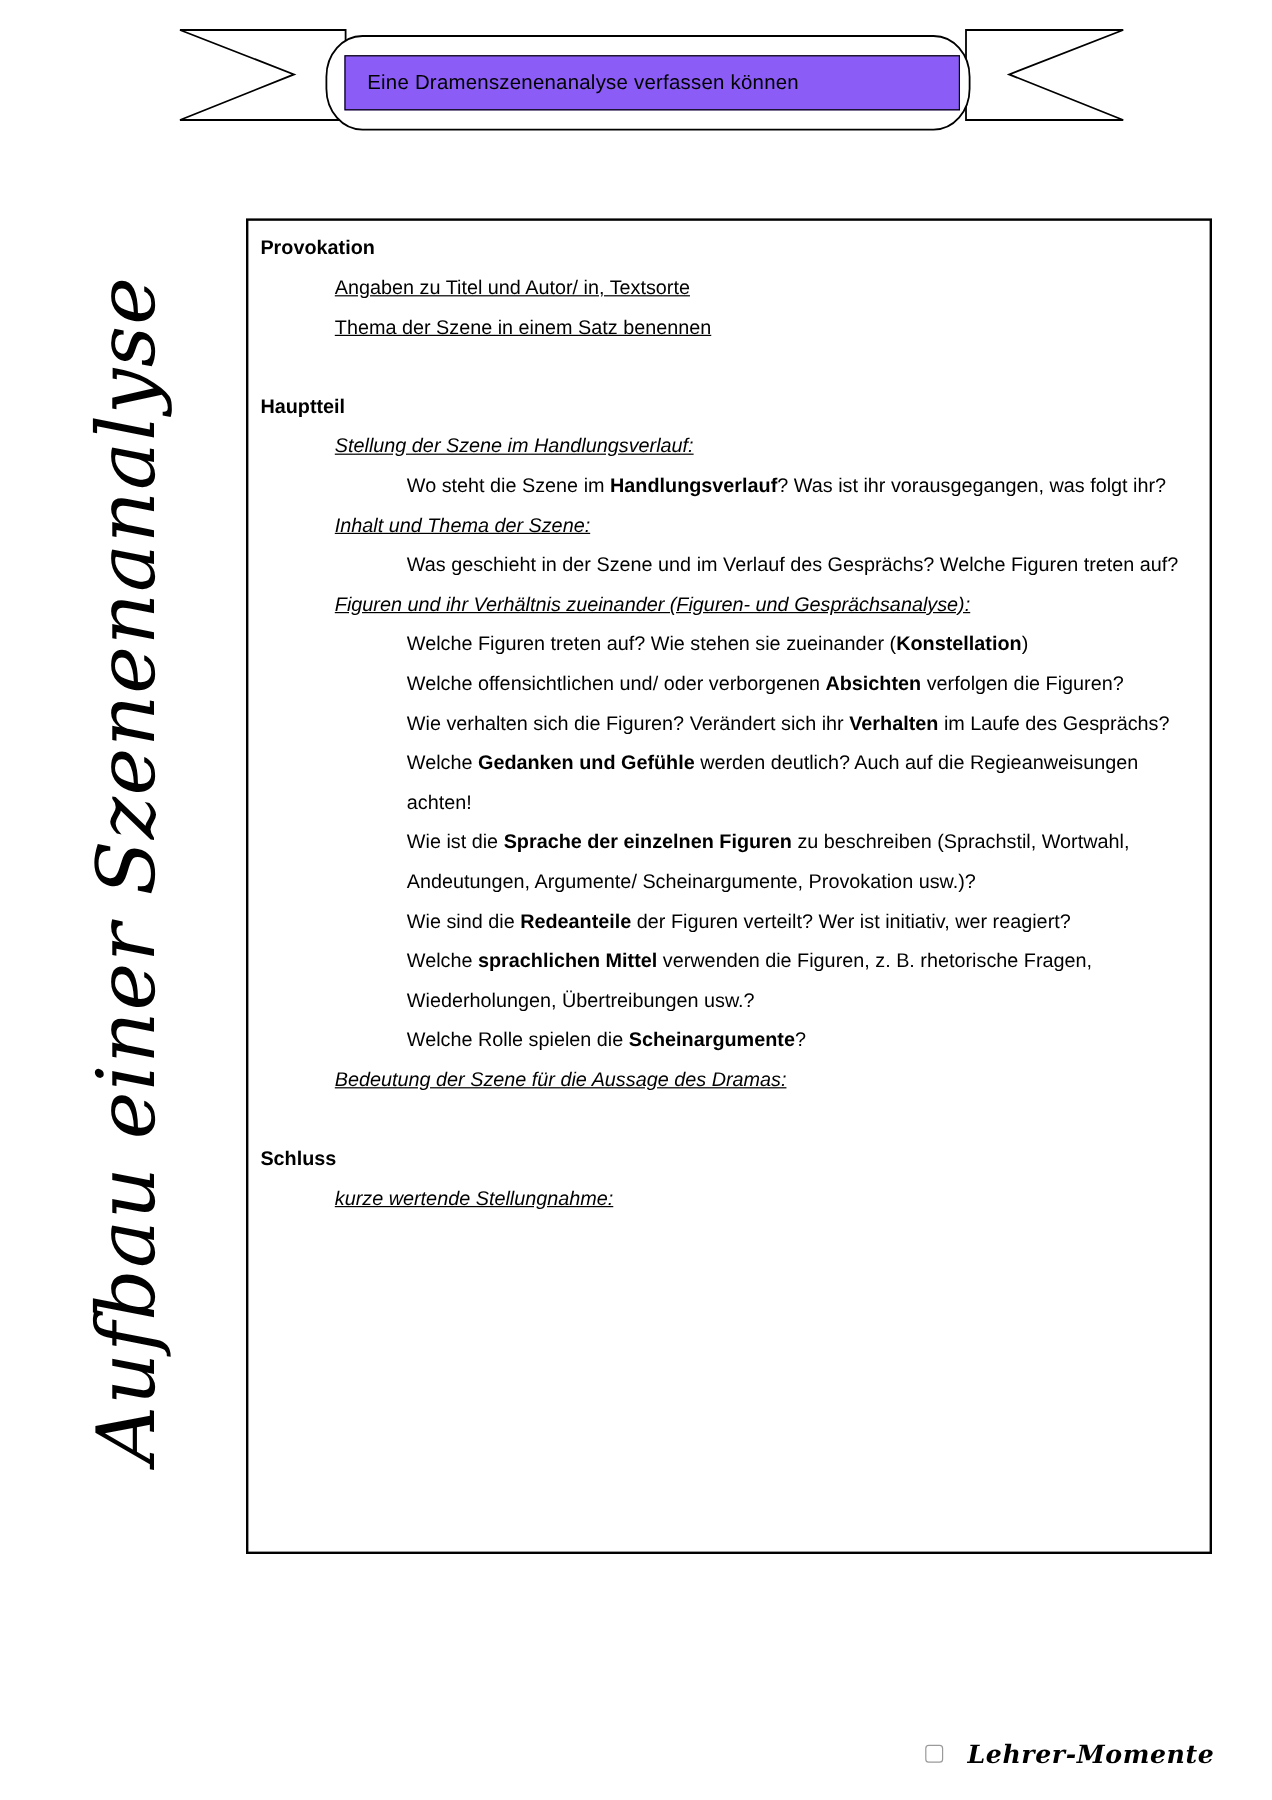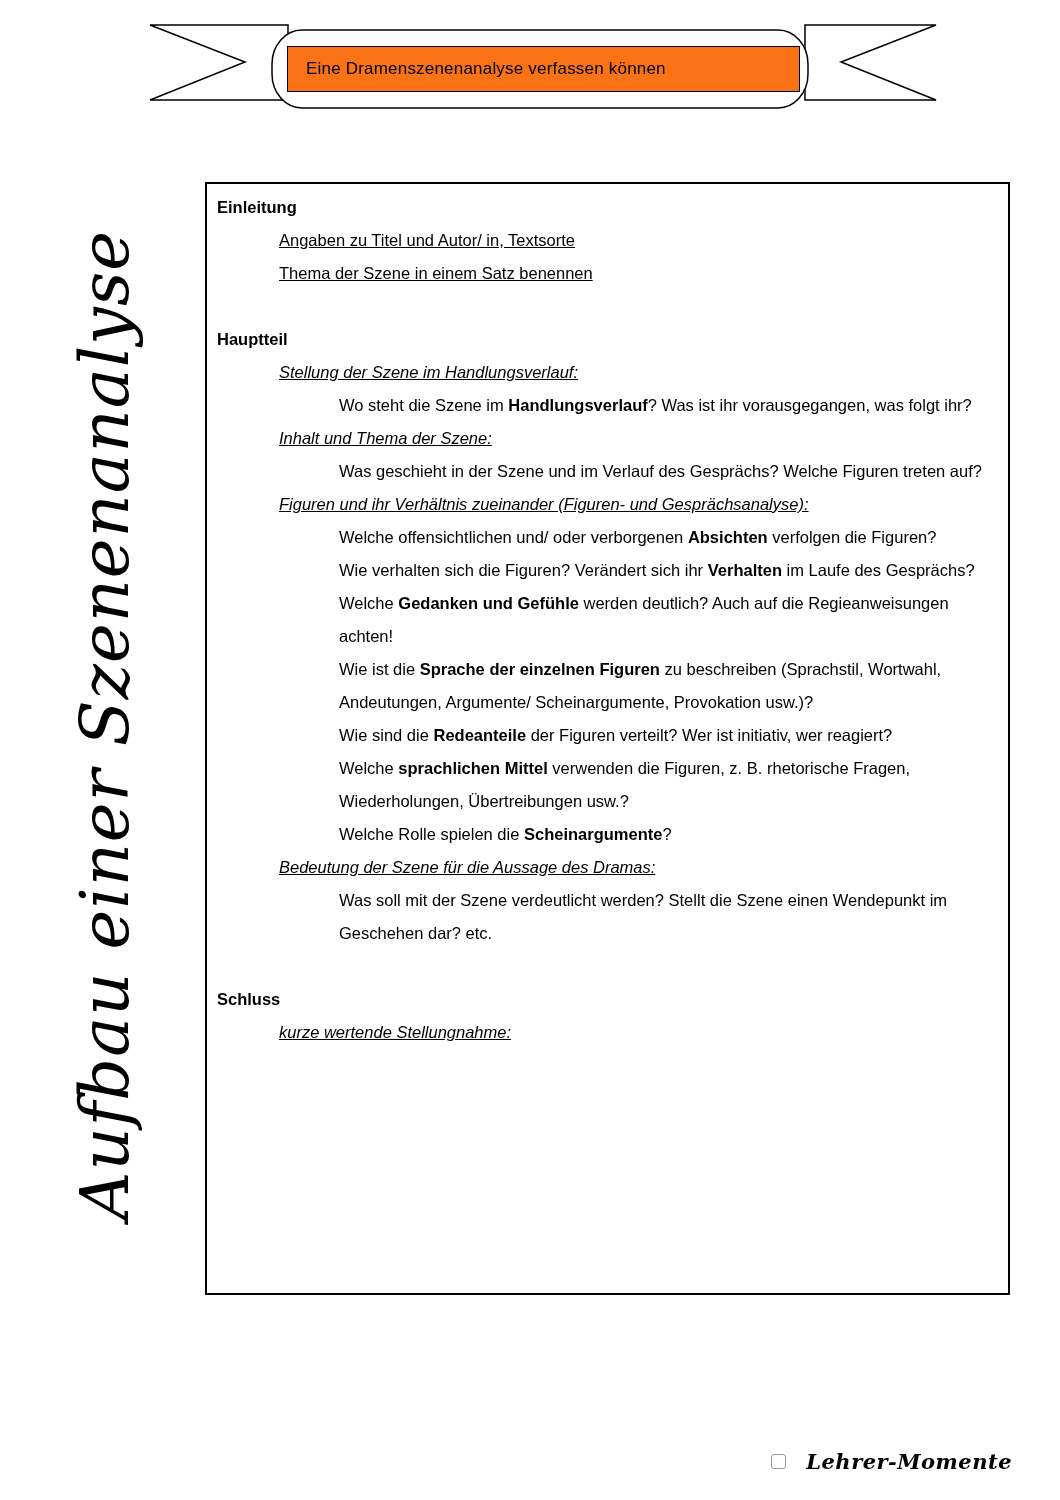--- a/index.html
+++ b/index.html
@@ -14,21 +14,21 @@
     overflow: hidden;
   }
 
   
   .banner { position: absolute; left: 138px; top: 16px; width: 810px; height: 100px; }
   .banner svg { position: absolute; left: 0; top: 0; }
   .title-box {
     position: absolute;
     left: 149px; top: 30px;
     width: 513px; height: 46px;
-    background: #f97316;
+    background: #8b5cf6;
     border: 1.5px solid #000;
     display: flex;
     align-items: center;
     padding-left: 18px;
     font-size: 17px;
     letter-spacing: 0.2px;
   }
 
   
   .side-title {
@@ -101,39 +101,39 @@
       <rect x="134" y="14" width="536" height="78" rx="30" ry="34" fill="#ffffff" stroke="#000000" stroke-width="1.5"></rect>
     </svg>
     <div class="title-box">
       <span>Eine Dramenszenenanalyse verfassen können</span>
     </div>
   </div>
 
   <div class="side-title">Aufbau einer Szenenanalyse</div>
 
   <div class="content-box">
-      <p class="line ind-0 style-bold"><span>Einleitung</span></p>
+      <p class="line ind-0 style-bold"><span>Provokation</span></p>
       <p class="line ind-1 style-normal"><span>Angaben zu Titel und Autor/ in, Textsorte</span></p>
       <p class="line ind-1 style-normal"><span>Thema der Szene in einem Satz benennen</span></p>
       <p class="spacer"></p>
       <p class="line ind-0 style-bold"><span>Hauptteil</span></p>
       <p class="line ind-1 style-italic"><span>Stellung der Szene im Handlungsverlauf:</span></p>
       <p class="line ind-2 style-normal"><span>Wo steht die Szene im </span><span class="b">Handlungsverlauf</span><span>? Was ist ihr vorausgegangen, was folgt ihr?</span></p>
       <p class="line ind-1 style-italic"><span>Inhalt und Thema der Szene:</span></p>
       <p class="line ind-2 style-normal"><span>Was geschieht in der Szene und im Verlauf des Gesprächs? Welche Figuren treten auf?</span></p>
       <p class="line ind-1 style-italic"><span>Figuren und ihr Verhältnis zueinander (Figuren- und Gesprächsanalyse):</span></p>
+      <p class="line ind-2 style-normal"><span>Welche Figuren treten auf? Wie stehen sie zueinander (</span><span class="b">Konstellation</span><span>)</span></p>
       <p class="line ind-2 style-normal"><span>Welche offensichtlichen und/ oder verborgenen </span><span class="b">Absichten</span><span> verfolgen die Figuren?</span></p>
       <p class="line ind-2 style-normal"><span>Wie verhalten sich die Figuren? Verändert sich ihr </span><span class="b">Verhalten</span><span> im Laufe des Gesprächs?</span></p>
       <p class="line ind-2 style-normal"><span>Welche </span><span class="b">Gedanken und Gefühle</span><span> werden deutlich? Auch auf die Regieanweisungen achten!</span></p>
       <p class="line ind-2 style-normal"><span>Wie ist die </span><span class="b">Sprache der einzelnen Figuren</span><span> zu beschreiben (Sprachstil, Wortwahl, Andeutungen, Argumente/ Scheinargumente, Provokation usw.)?</span></p>
       <p class="line ind-2 style-normal"><span>Wie sind die </span><span class="b">Redeanteile</span><span> der Figuren verteilt? Wer ist initiativ, wer reagiert?</span></p>
       <p class="line ind-2 style-normal"><span>Welche </span><span class="b">sprachlichen Mittel</span><span> verwenden die Figuren, z. B. rhetorische Fragen, Wiederholungen, Übertreibungen usw.?</span></p>
       <p class="line ind-2 style-normal"><span>Welche Rolle spielen die </span><span class="b">Scheinargumente</span><span>?</span></p>
       <p class="line ind-1 style-italic"><span>Bedeutung der Szene für die Aussage des Dramas:</span></p>
-      <p class="line ind-2 style-normal"><span>Was soll mit der Szene verdeutlicht werden? Stellt die Szene einen Wendepunkt im Geschehen dar? etc.</span></p>
       <p class="spacer"></p>
       <p class="line ind-0 style-bold"><span>Schluss</span></p>
       <p class="line ind-1 style-italic"><span>kurze wertende Stellungnahme:</span></p>
     </div>
 
   <div class="footer">
     <span class="brand-icon"></span>
     <span class="brand-text">Lehrer-Momente</span>
   </div>
 

